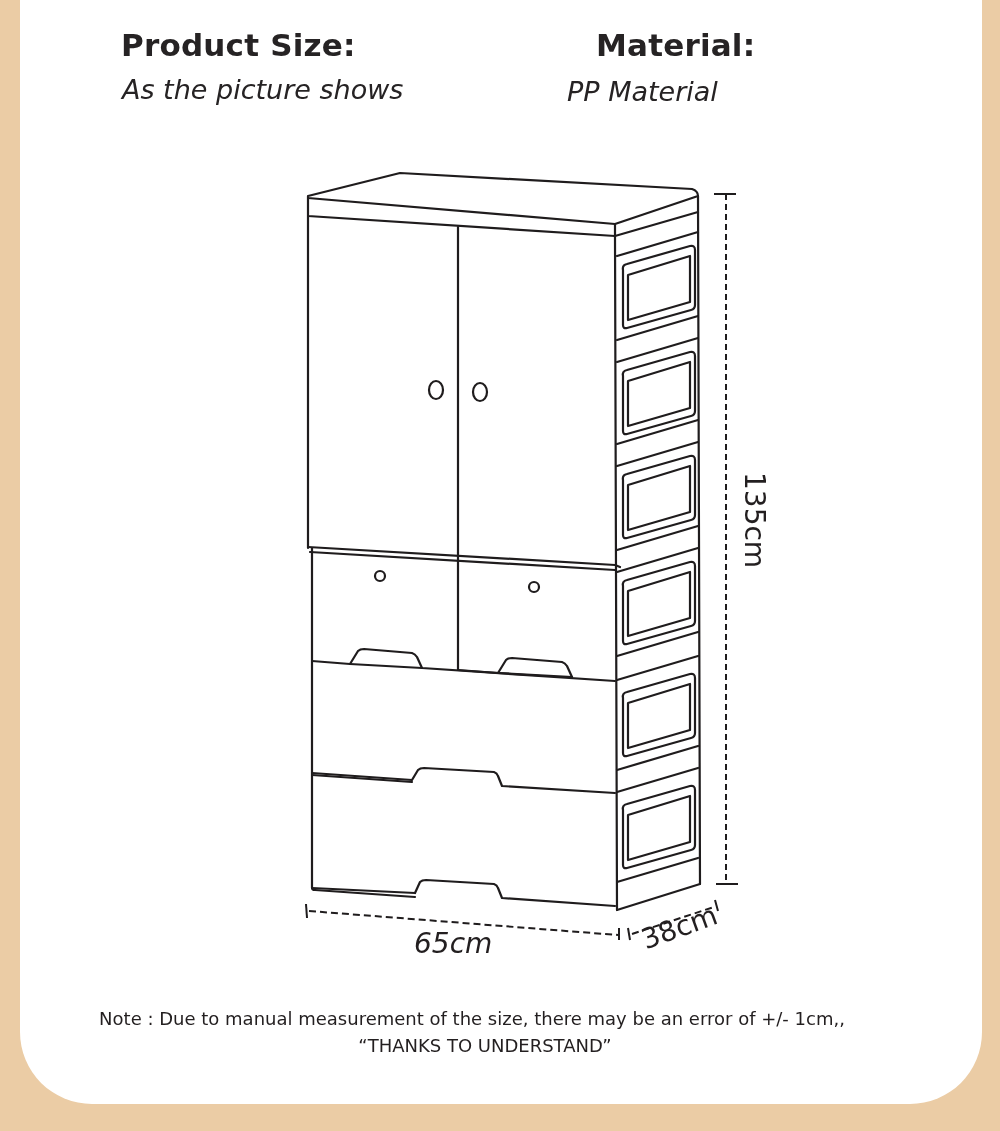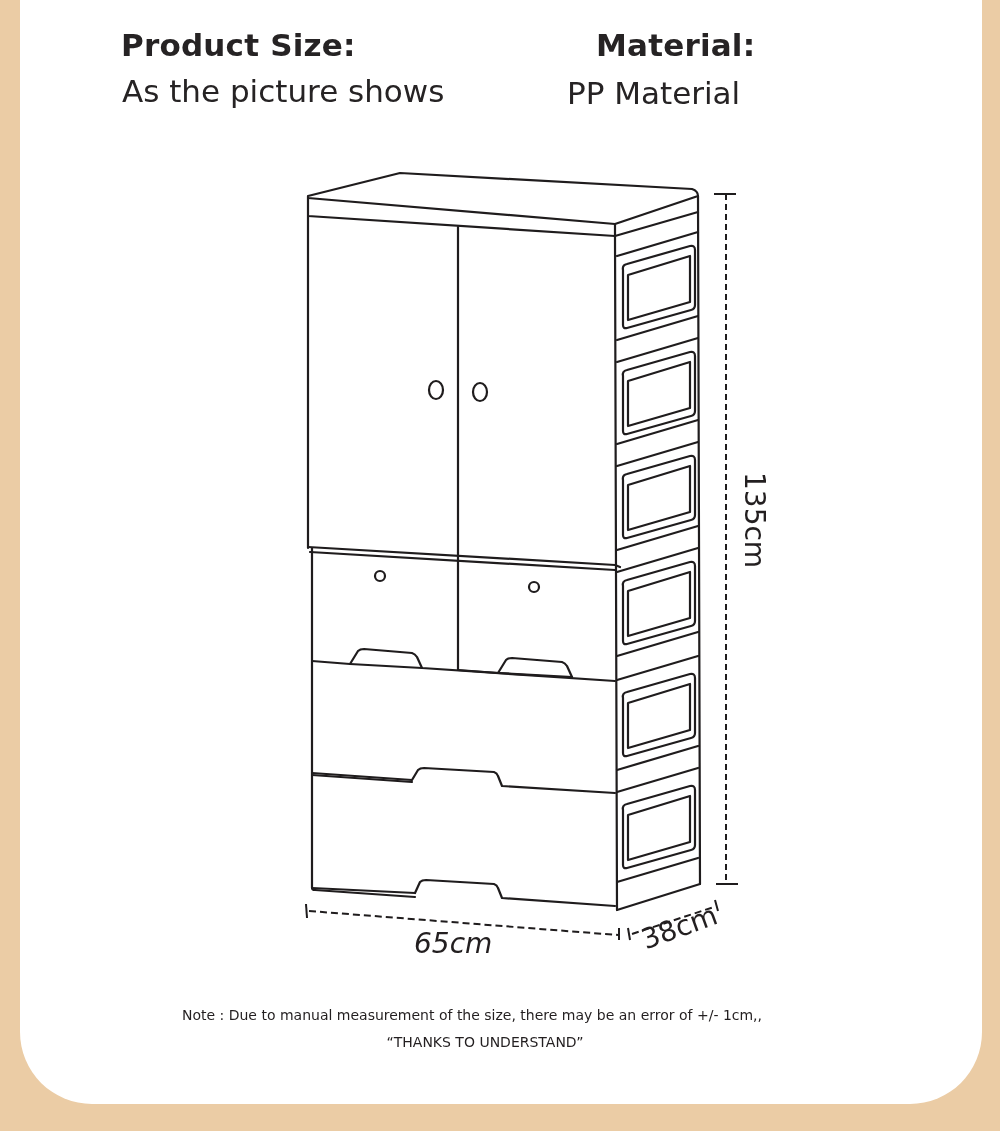--- a/index.html
+++ b/index.html
@@ -22,23 +22,24 @@
       position: absolute;
       font-weight: bold;
       font-size: 31px;
       letter-spacing: 0.2px;
       color: #262324;
       line-height: 1;
       margin-top: 23px;
     }
     .spec-value {
       position: absolute;
-      font-size: 31px;
+      font-size: 27px;
       color: #262324;
       line-height: 1;
+      font-style: italic;
     }
     #size-title { left: 121px; top: 7px; }
     #size-value { left: 122px; top: 76px; }
     #mat-title  { left: 596px; top: 7px; }
     #mat-value  { left: 567px; top: 78px; }
     .drawing {
       position: absolute;
       left: 0; top: 0;
       width: 1000px; height: 1000px;
     }
@@ -49,21 +50,21 @@
       line-height: 1;
       white-space: nowrap;
     }
     #dim-width { left: 414px; top: 930px; font-style: italic; }
     #dim-depth { left: 638px; top: 928px; transform: rotate(-20deg); transform-origin: left top; }
     #dim-height { left: 768px; top: 472px; transform: rotate(90deg); transform-origin: left top; }
     .note {
       position: absolute;
       left: 0; width: 944px;
       text-align: center;
-      font-size: 14px;
+      font-size: 18px;
       color: #231f20;
       line-height: 1.5;
     }
     #note-line1 { top: 1005px; }
     #note-line2 { top: 1032px; margin-left: 13px; }
   </style>
 </head>
 <body>
 
 <div class="card"></div>

